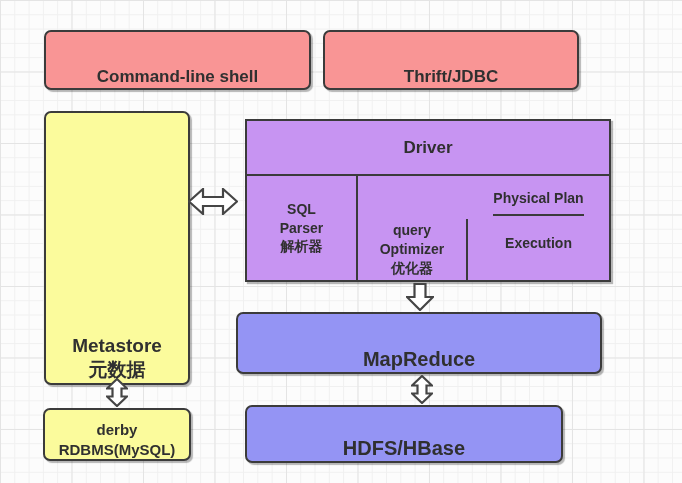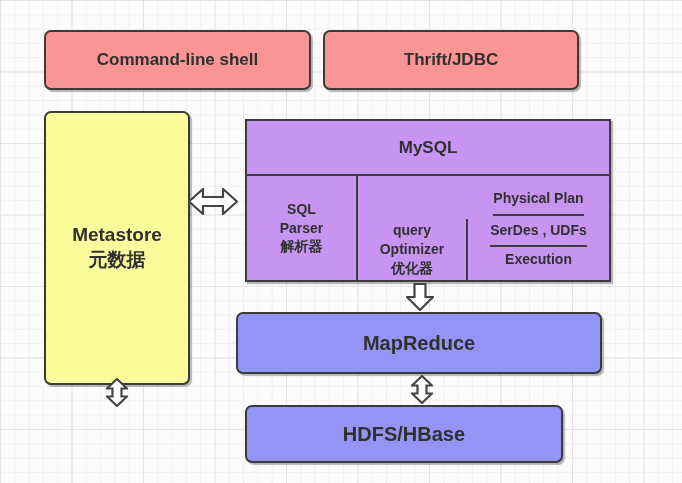--- a/index.html
+++ b/index.html
@@ -17,21 +17,21 @@
     font-family:"Liberation Sans", "DejaVu Sans", sans-serif;
     color:#303030;
   }
   .node {
     position:absolute;
     box-sizing:border-box;
     border:2.5px solid #3B3B3B;
     border-radius:7px;
     box-shadow:2px 2px 1px rgba(0,0,0,0.28);
     display:flex; flex-direction:column;
-    align-items:center; justify-content:center;
+    align-items:center; justify-content:flex-end;
     font-weight:bold; text-align:center;
     line-height:1.3;
   }
   .pink   { background:#F99595; }
   .yellow { background:#FBFB9C; }
   .blue   { background:#9494F4; }
 
   .cmd      { left:44px;  top:30px;  width:267px; height:60px; font-size:17px; }
   .thrift   { left:323px; top:30px;  width:256px; height:60px; font-size:17px; }
   .meta     { left:44px;  top:111px; width:146px; height:274px; font-size:19px; }
@@ -86,47 +86,50 @@
   <div class="node pink thrift">
     <span>Thrift/JDBC</span>
   </div>
 
   <div class="node yellow meta">
     <span>Metastore</span>
     <span>元数据</span>
   </div>
 
   <div class="driver">
-    <div class="driver-title">MySQL</div>
+    <div class="driver-title">Driver</div>
     <div class="driver-body">
       <div class="driver-col col-parser">
         <span>SQL</span>
         <span>Parser</span>
         <span>解析器</span>
       </div>
       <div class="driver-col col-optimizer">
         <span>query</span>
         <span>Optimizer</span>
         <span>优化器</span>
       </div>
       <div class="driver-col col-right">
         <div class="cell cell-1">Physical Plan</div>
-        <div class="cell cell-2">SerDes , UDFs</div>
         <div class="cell cell-3">Execution</div>
       </div>
     </div>
   </div>
 
   <div class="node blue mapred">
     <span>MapReduce</span>
   </div>
   <div class="node blue hdfs">
     <span>HDFS/HBase</span>
   </div>
 
+  <div class="node yellow derby">
+    <span>derby</span>
+    <span>RDBMS(MySQL)</span>
+  </div>
 
   <div class="arrow" style="left:188px; top:188px;">
     <svg width="50" height="27" viewBox="0 0 50 27">
       <polygon points="1,13.5 15,1 15,9 35,9 35,1 49,13.5 35,26 35,18 15,18 15,26"></polygon>
     </svg>
   </div>
 
   <div class="arrow" style="left:406px; top:283px;">
     <svg width="28" height="28" viewBox="0 0 28 28">
       <polygon points="8.5,1 19.5,1 19.5,14 27,14 14,27 1,14 8.5,14"></polygon>

